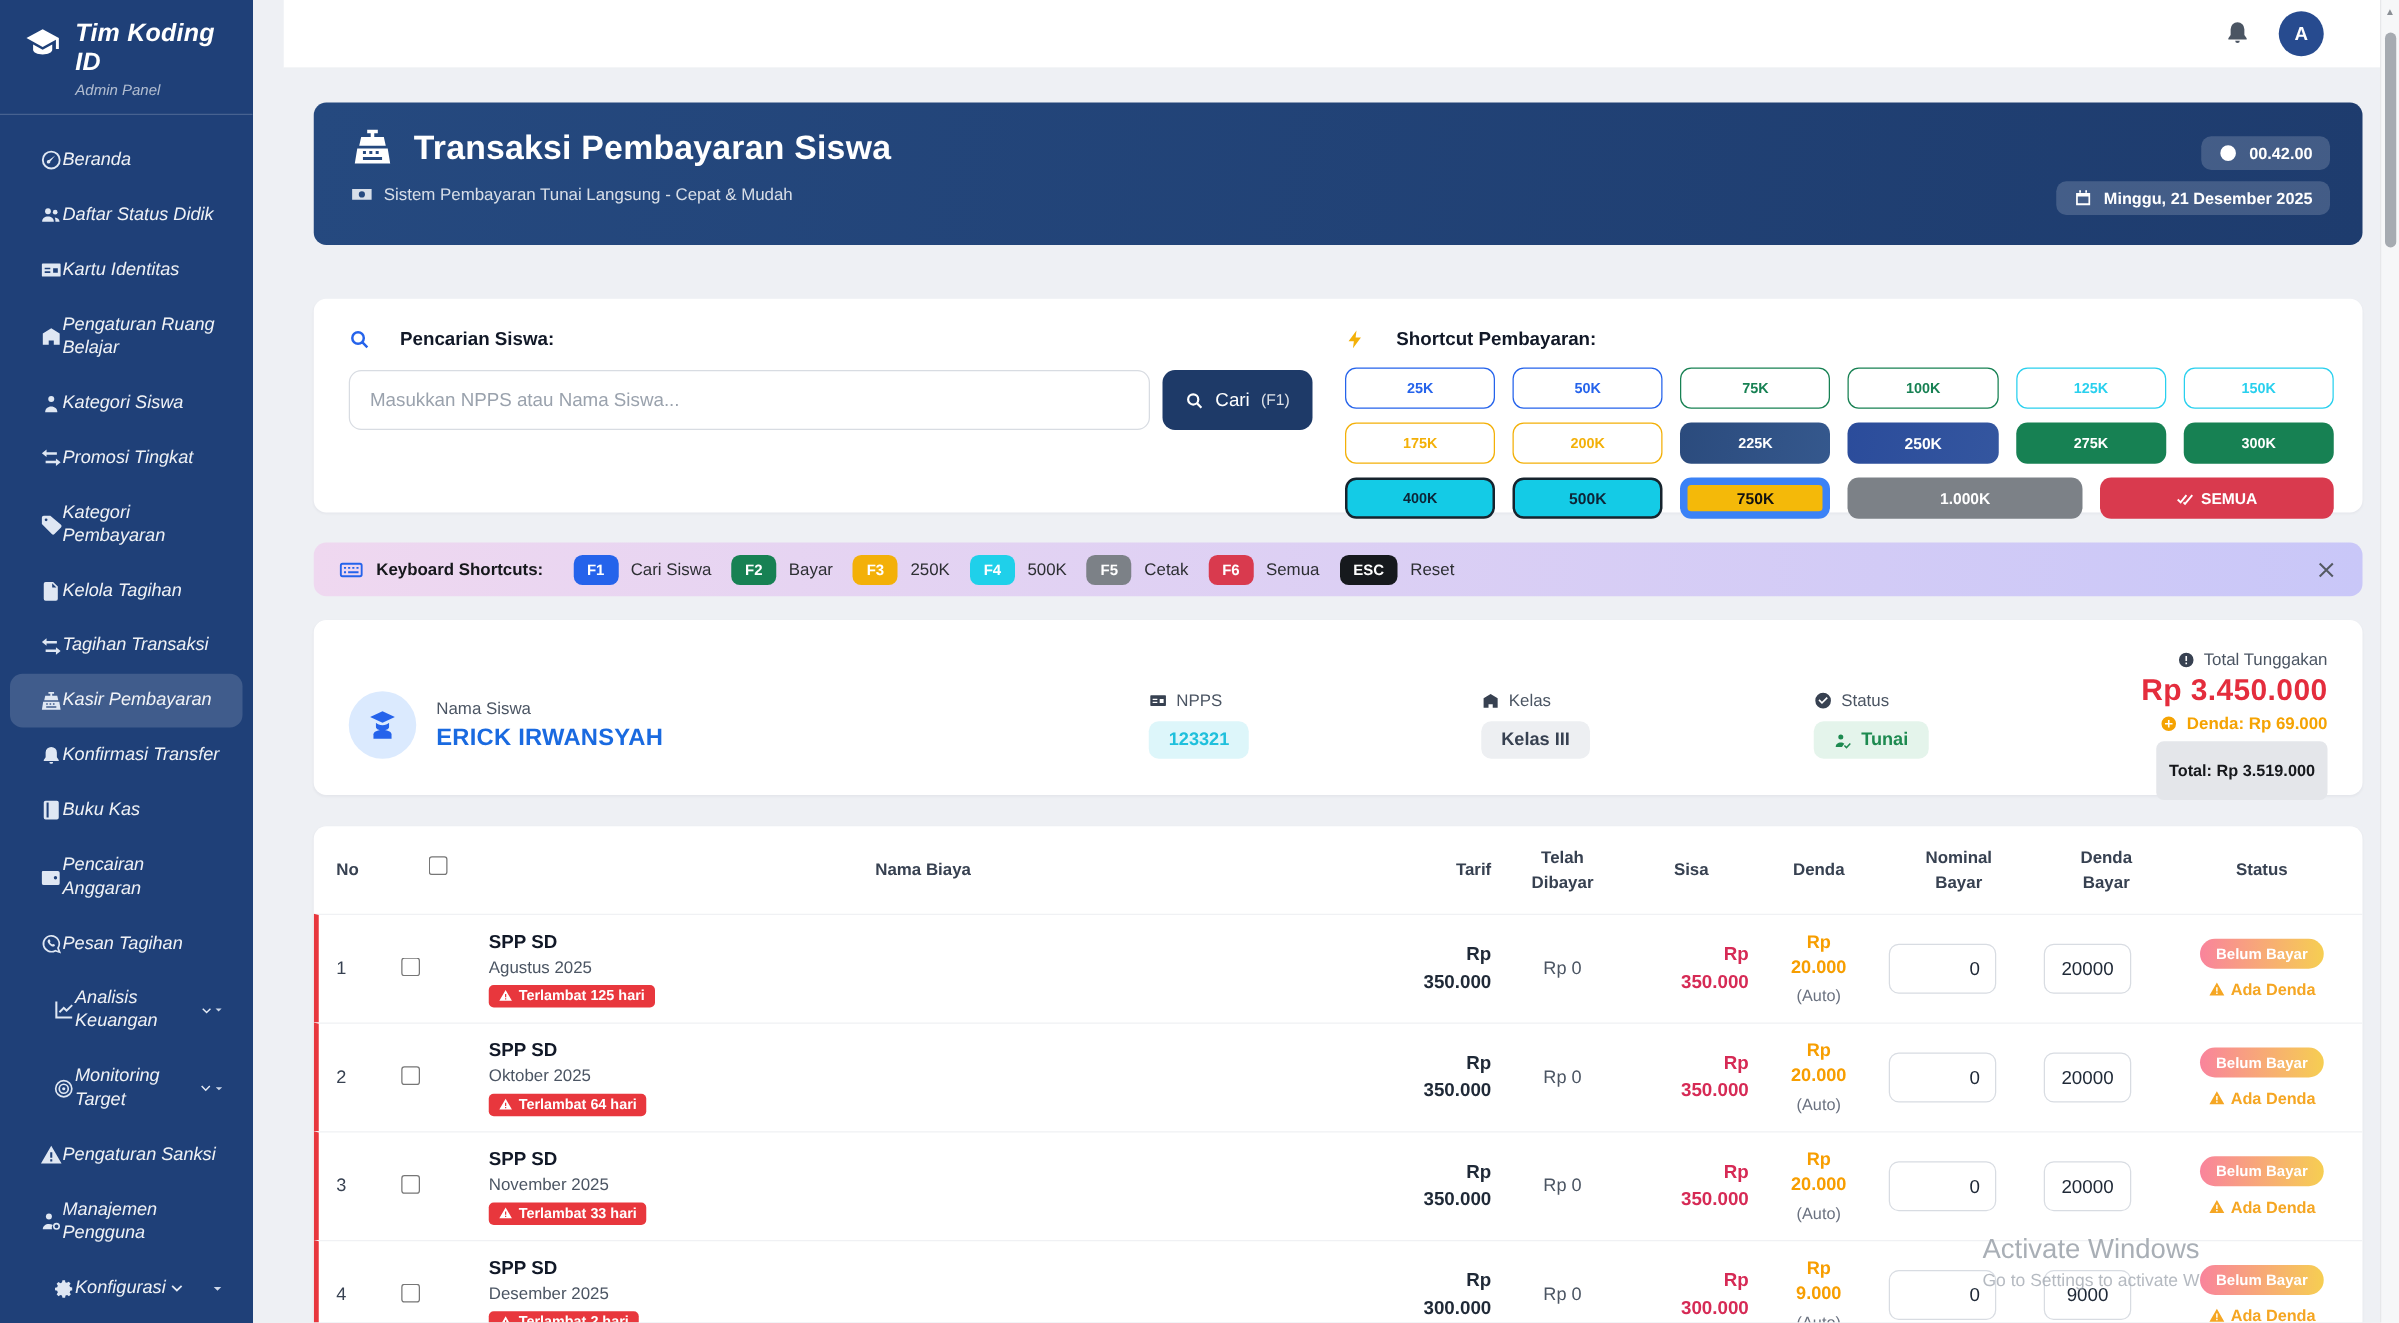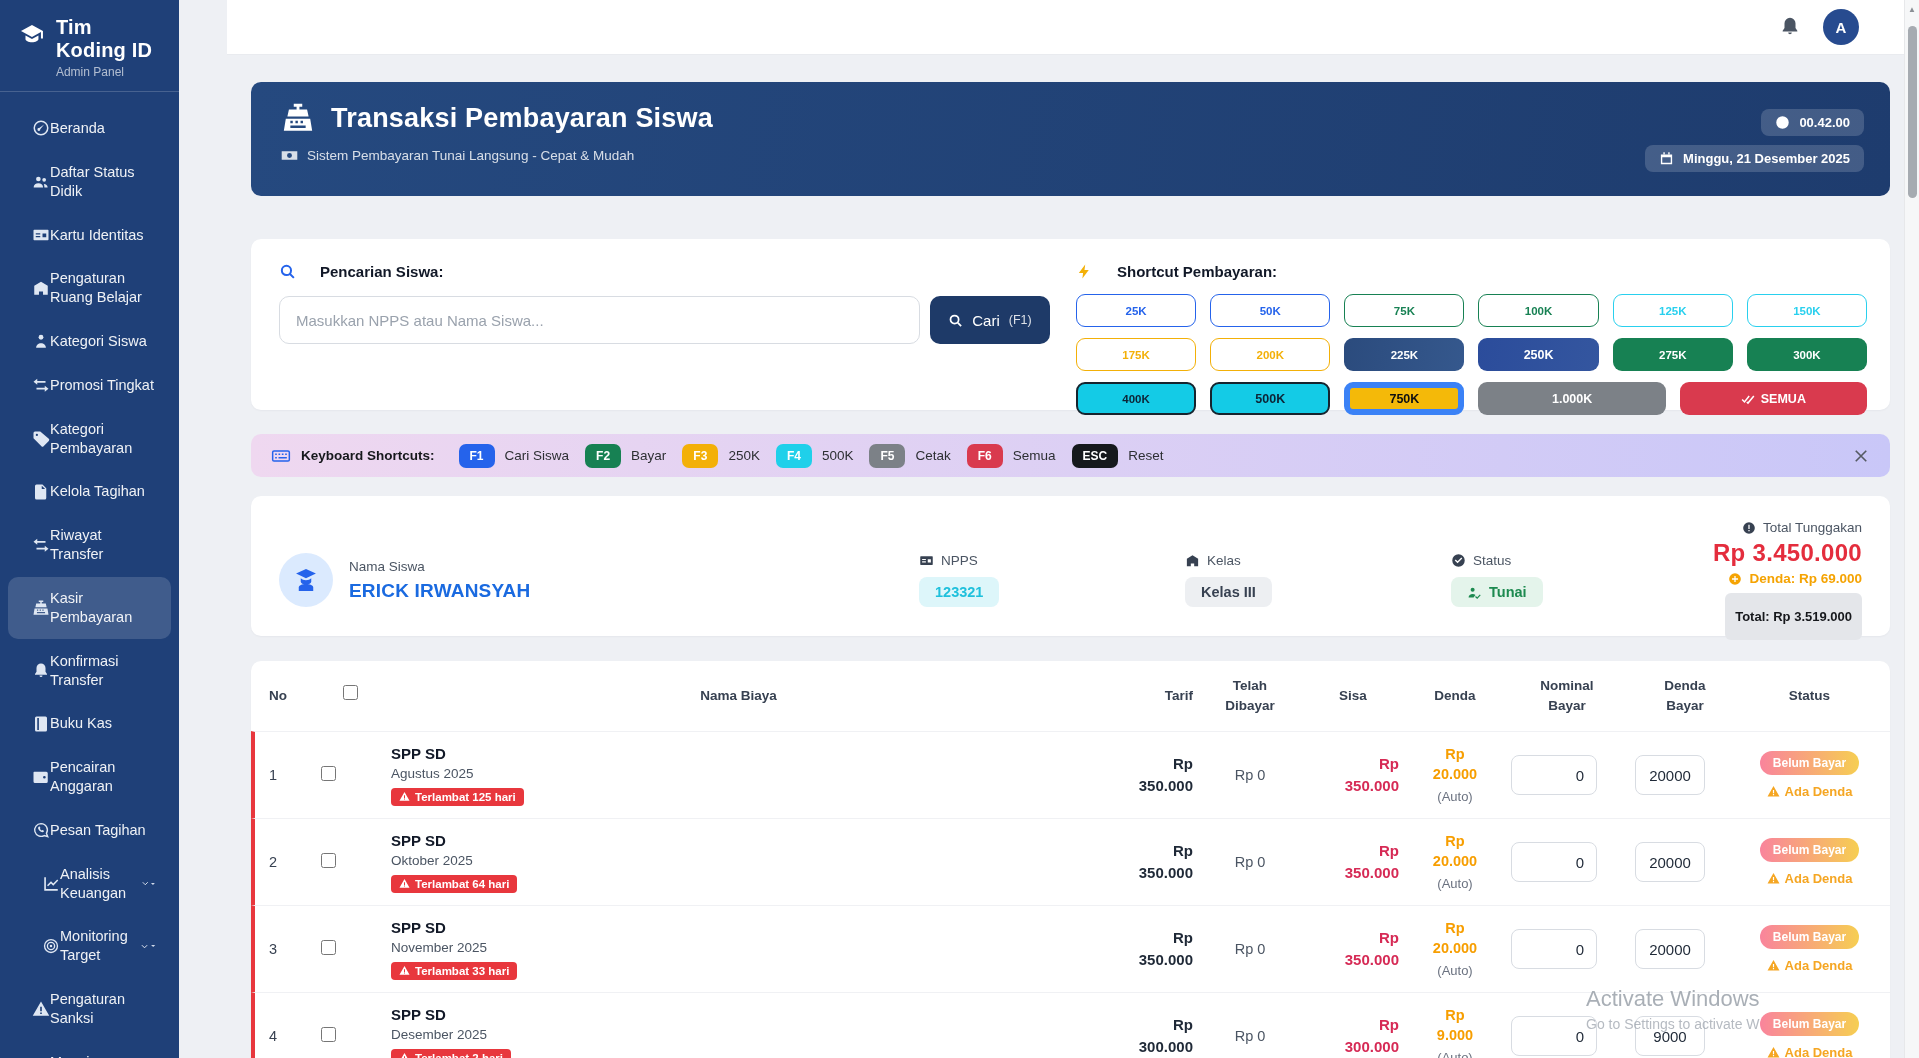--- a/index.html
+++ b/index.html
@@ -8,21 +8,21 @@
     --red:#e8373d; --crimson:#d62a55; --orange:#f79e00; --gray-btn:#7c8187;
     --page:#eef0f4;
   }
   *{box-sizing:border-box;margin:0;padding:0;}
   html,body{width:1919px;height:1058px;overflow:hidden;}
   body{font-family:"Liberation Sans","DejaVu Sans",sans-serif;background:var(--page);font-size:14px;color:#1f2937;}
   .ic{display:inline-block;line-height:0;}
   .ic svg{width:100%;height:100%;fill:currentColor;display:block;}
 
   
-  .sidebar{position:fixed;left:0;top:0;width:179px;height:1058px;background:var(--navy);color:#eef2f8;z-index:20;}
+  .sidebar{position:fixed;left:0;top:0;width:202px;height:1058px;background:var(--navy);color:#eef2f8;z-index:20;font-style:italic;}
   .brand{display:flex;align-items:flex-start;gap:12px;padding:16px 20px 12px 20px;border-bottom:1px solid rgba(255,255,255,.18);}
   .brand-ic{width:32px;height:32px;color:#fff;margin-top:2px;}
   .brand-title{font-size:20px;font-weight:700;color:#fff;letter-spacing:.2px;}
   .brand-sub{font-size:12px;color:rgba(255,255,255,.65);margin-top:3px;}
   .nav{padding:14px 0 0 0;}
   .nav-item{display:flex;align-items:center;gap:0;padding:12px 14px 12px 24px;margin:1px 8px;border-radius:10px;font-size:14.5px;color:rgba(255,255,255,.93);cursor:pointer;}
   .nav-item.active{background:rgba(255,255,255,.15);}
   .nav-item.has-children{padding-left:34px;}
   .nav-ic{width:18px;height:18px;flex:0 0 18px;color:#dfe7f3;}
   .nav-label{line-height:1.3;}
@@ -250,21 +250,21 @@
         <span class="nav-label">Kelola Tagihan</span>
 
       </div>
 
       <div class="nav-item">
         <span class="ic nav-ic">
           <svg viewBox="0 0 24 24">
             <path d="M7 3.5L2 7.5l5 4V9h11V6.5H7v-3zm10 9.5v2.5H6V18h11v3l5-4-5-4z"></path>
           </svg>
         </span>
-        <span class="nav-label">Riwayat Transfer</span>
+        <span class="nav-label">Tagihan Transaksi</span>
 
       </div>
 
       <div class="nav-item active">
         <span class="ic nav-ic">
           <svg viewBox="0 0 24 24">
             <path d="M9 2h6v2h-2v2h5.4l1.1 5H4.5l1.1-5H11V4H9V2zM3.4 12.5h17.2L22 21H2l1.4-8.5zM6.6 14v1.7h1.7V14H6.6zm3.6 0v1.7h1.7V14h-1.7zm3.6 0v1.7h1.7V14h-1.7zM6.6 17.3V19h10.8v-1.7H6.6z"></path>
           </svg>
         </span>
         <span class="nav-label">Kasir Pembayaran</span>

